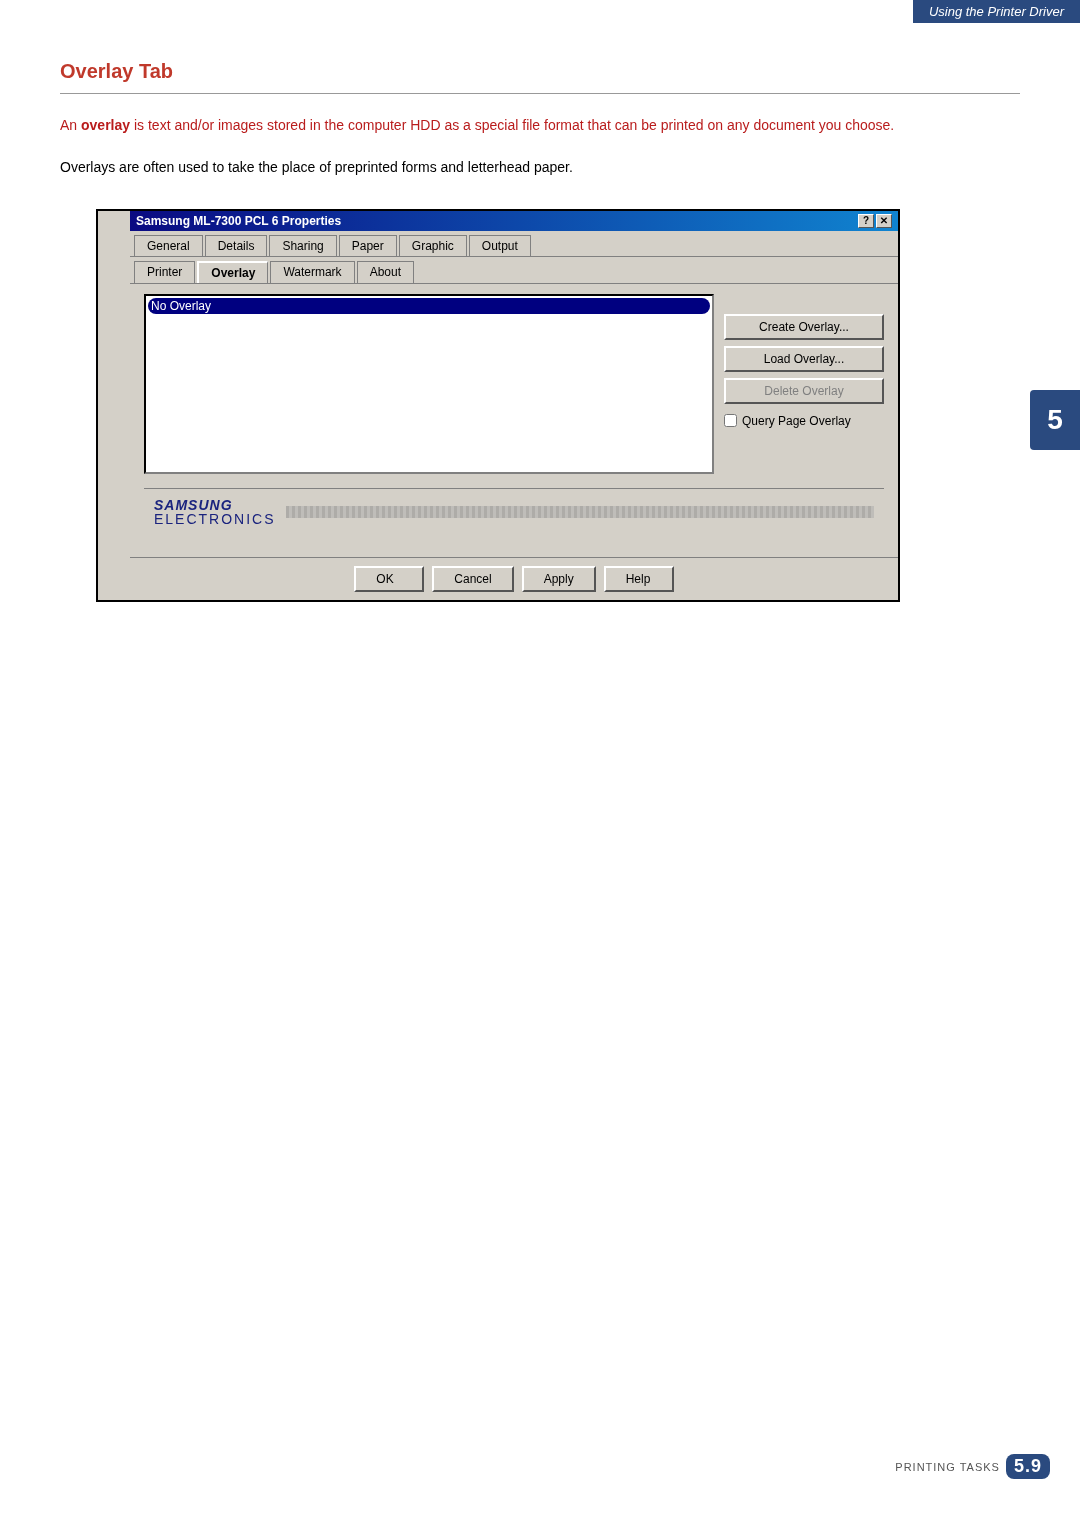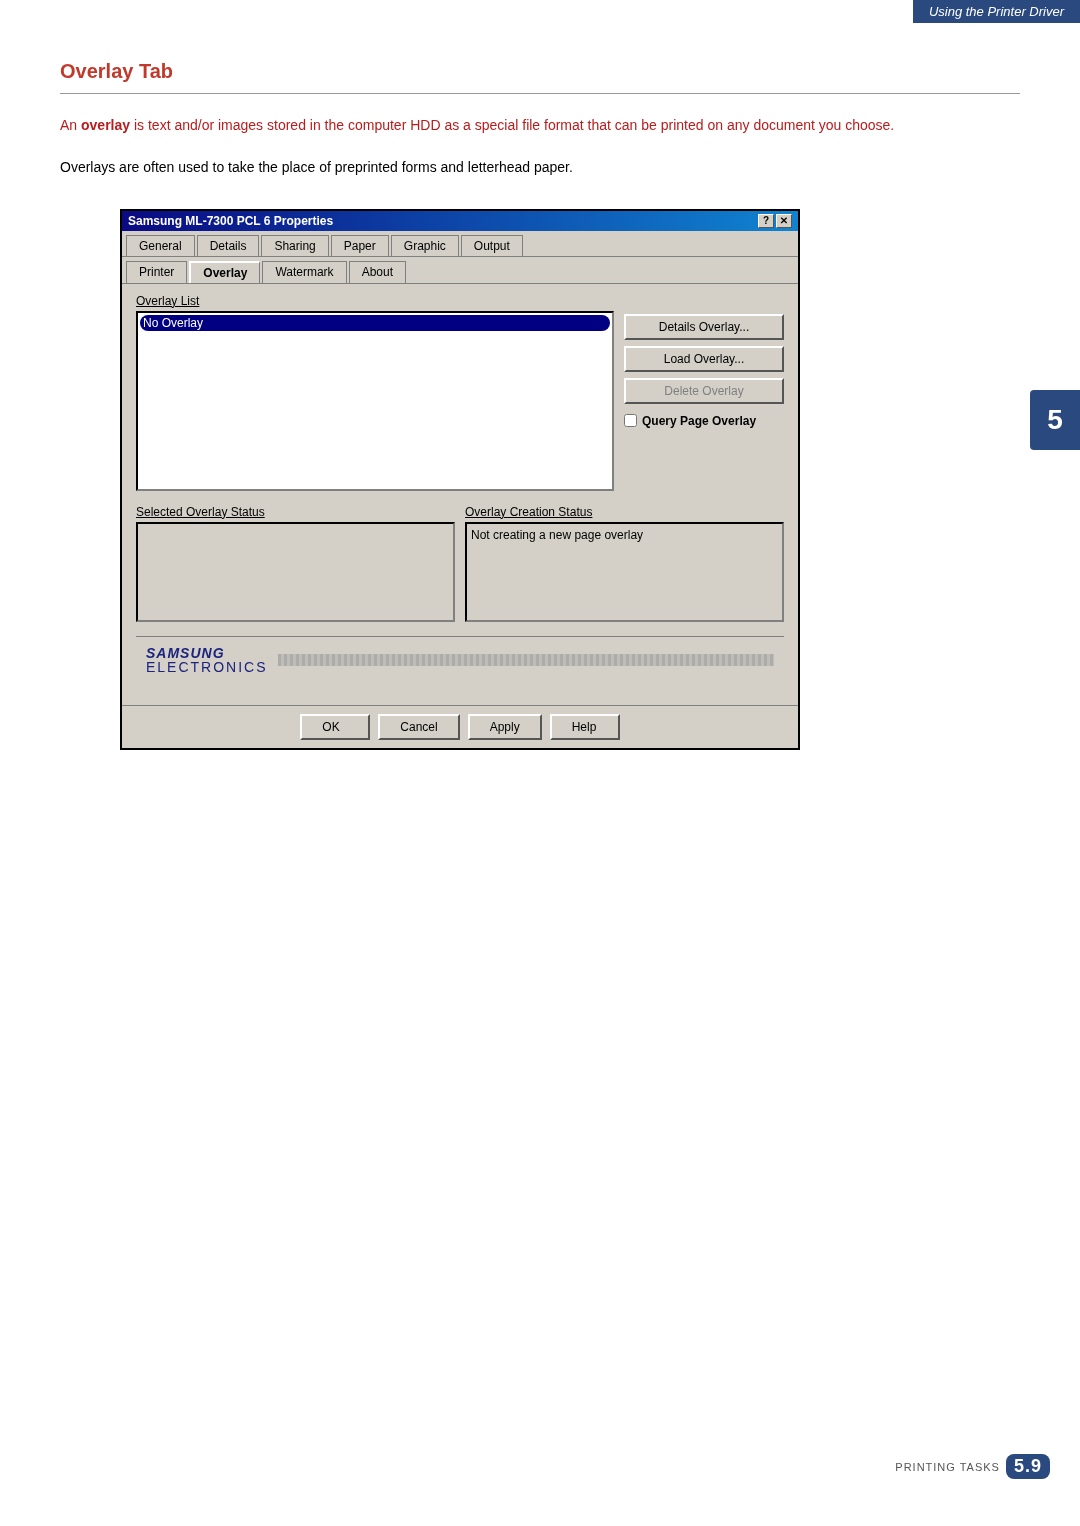--- a/index.html
+++ b/index.html
@@ -76,24 +76,25 @@
       font-size: 14px;
       line-height: 1.6;
       color: #000;
       margin-bottom: 30px;
     }
 
     
     .dialog-box {
       border: 2px solid #000;
       background: #d4d0c8;
-      width: 680px;
-      margin-left: 60px;
+      width: 804px;
+      margin-left: 36px;
       font-family: 'Tahoma', Arial, sans-serif;
       font-size: 12px;
+      padding-left: 32px;
     }
 
     .dialog-titlebar {
       background: linear-gradient(to right, #0a0a82, #1084d0);
       color: #fff;
       padding: 3px 6px;
       display: flex;
       align-items: center;
       justify-content: space-between;
       font-size: 12px;
@@ -230,21 +231,20 @@
       margin-top: 4px;
     }
 
     .checkbox-row input[type="checkbox"] {
       width: 13px;
       height: 13px;
     }
 
     .checkbox-label {
       font-size: 12px;
-      font-weight: bold;
     }
 
     
     .status-section {
       display: flex;
       gap: 10px;
       margin-bottom: 14px;
     }
 
     .status-column {
@@ -390,51 +390,36 @@
       <div class="tab">Printer</div>
       <div class="tab active">Overlay</div>
       <div class="tab">Watermark</div>
       <div class="tab">About</div>
     </div>
 
     <div class="dialog-body">
 
       <div class="overlay-section">
         <div class="overlay-list-container">
-          <div class="overlay-list-label">Overlay List</div>
           <div class="overlay-listbox">
             <div class="overlay-listbox-item">No Overlay</div>
           </div>
         </div>
 
         <div class="overlay-buttons">
-          <button class="win-button">Details Overlay...</button>
+          <button class="win-button">Create Overlay...</button>
           <button class="win-button">Load Overlay...</button>
           <button class="win-button disabled">Delete Overlay</button>
           <div class="checkbox-row">
             <input type="checkbox" style="">
             <label class="checkbox-label">Query Page Overlay</label>
           </div>
         </div>
       </div>
 
-      <div class="status-section">
-        <div class="status-column">
-          <div class="status-label">Selected Overlay Status</div>
-          <div class="status-box">
-            <span></span>
-          </div>
-        </div>
-        <div class="status-column">
-          <div class="status-label">Overlay Creation Status</div>
-          <div class="status-box">
-            <span>Not creating a new page overlay</span>
-          </div>
-        </div>
-      </div>
 
       <div class="samsung-area">
         <div>
           <span class="samsung-logo">SAMSUNG</span>
           <span class="samsung-sub">ELECTRONICS</span>
         </div>
         <div class="samsung-bar"></div>
       </div>
 
     </div>

